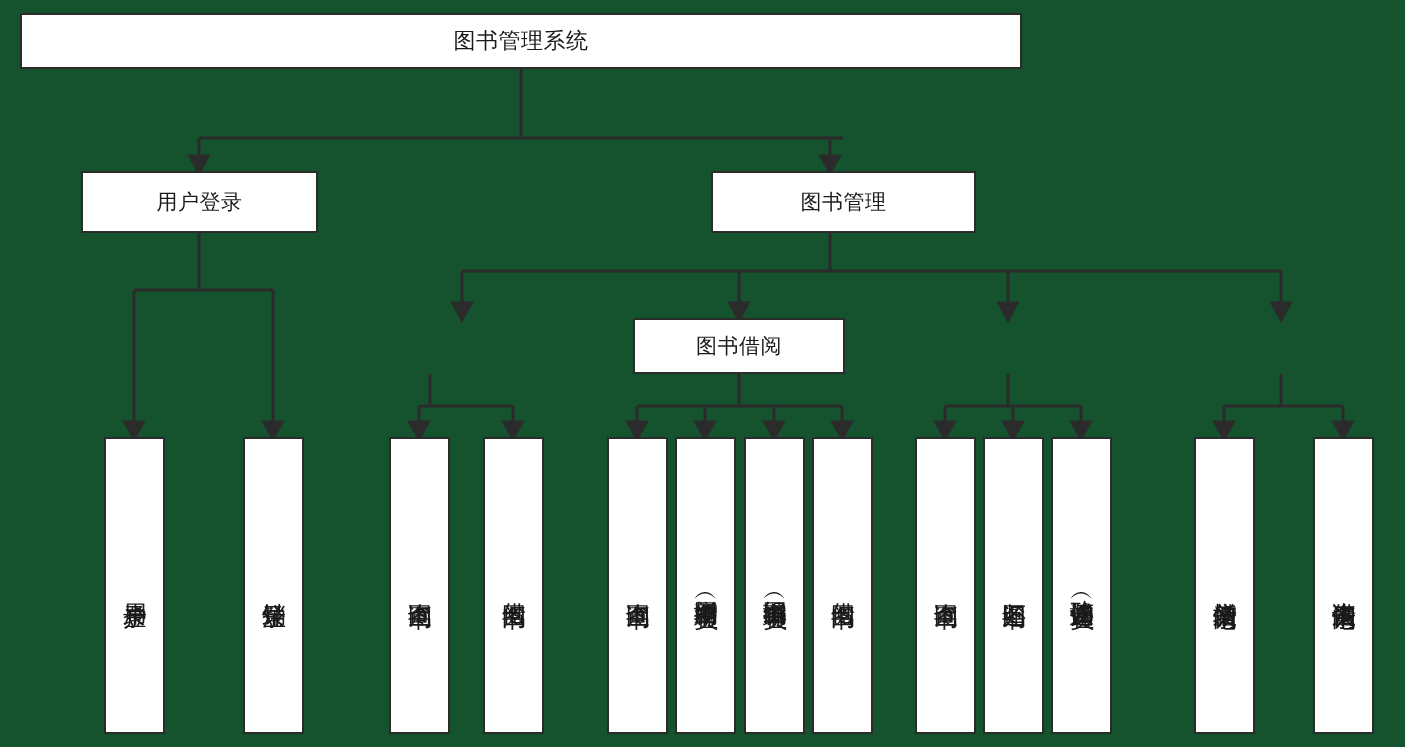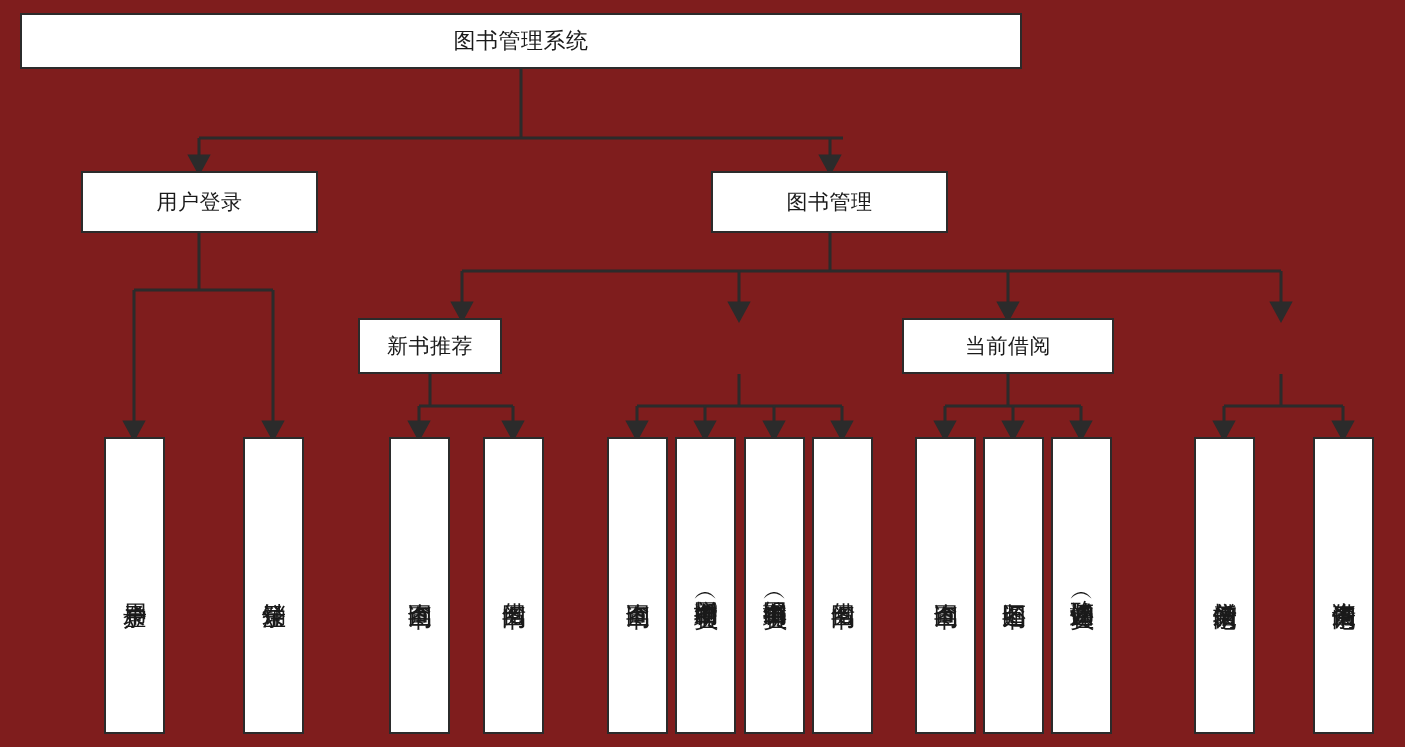--- a/index.html
+++ b/index.html
@@ -7,21 +7,21 @@
     padding: 0;
     background: #ffffff;
   }
   body {
     font-family: "Liberation Sans", "DejaVu Sans", sans-serif;
   }
   #canvas {
     position: relative;
     width: 1405px;
     height: 747px;
-    background: #7f1d1d;
+    background: #14532d;
     overflow: hidden;
   }
   svg.wires {
     position: absolute;
     left: 0;
     top: 0;
     width: 1405px;
     height: 747px;
     pointer-events: none;
   }
@@ -121,29 +121,26 @@
     </g>
   </svg>
 
   <div class="node horiz root" style="left:20px; top:13px; width:1002px; height:56px;">
     <span class="label">图书管理系统</span>
   </div>
 
   <div class="node horiz" style="left:81px; top:171px; width:237px; height:62px;">
     <span class="label">用户登录</span>
   </div>
-  <div class="node horiz" style="left:711px; top:171px; width:237px; height:62px;">
+  <div class="node horiz" style="left:711px; top:171px; width:265px; height:62px;">
     <span class="label">图书管理</span>
   </div>
 
-  <div class="node horiz" style="left:358px; top:318px; width:144px; height:56px;">
-    <span class="label">新书推荐</span>
-  </div>
-  <div class="node horiz" style="left:902px; top:318px; width:212px; height:56px;">
-    <span class="label">当前借阅</span>
+  <div class="node horiz" style="left:633px; top:318px; width:212px; height:56px;">
+    <span class="label">图书借阅</span>
   </div>
 
   <div class="node vert" style="left:104px; top:437px; width:61px; height:297px;">
     <span class="label">用户登录</span>
   </div>
   <div class="node vert" style="left:243px; top:437px; width:61px; height:297px;">
     <span class="label">注销登录</span>
   </div>
   <div class="node vert" style="left:389px; top:437px; width:61px; height:297px;">
     <span class="label">查询图书</span>

